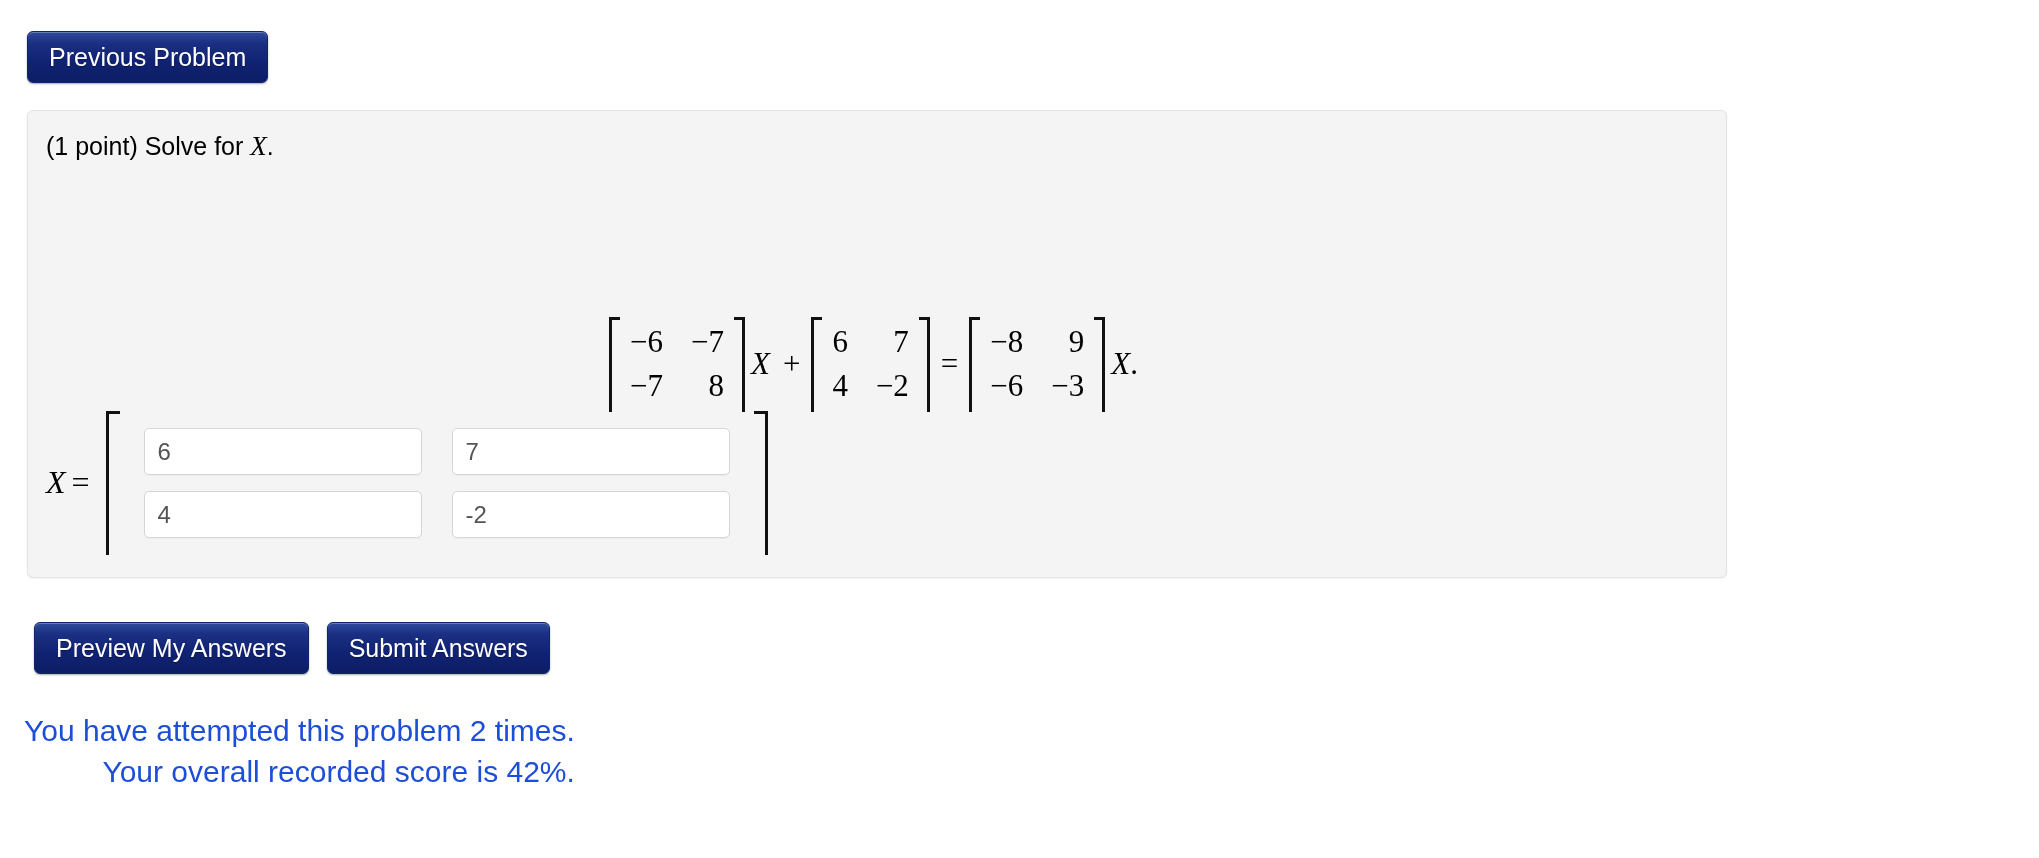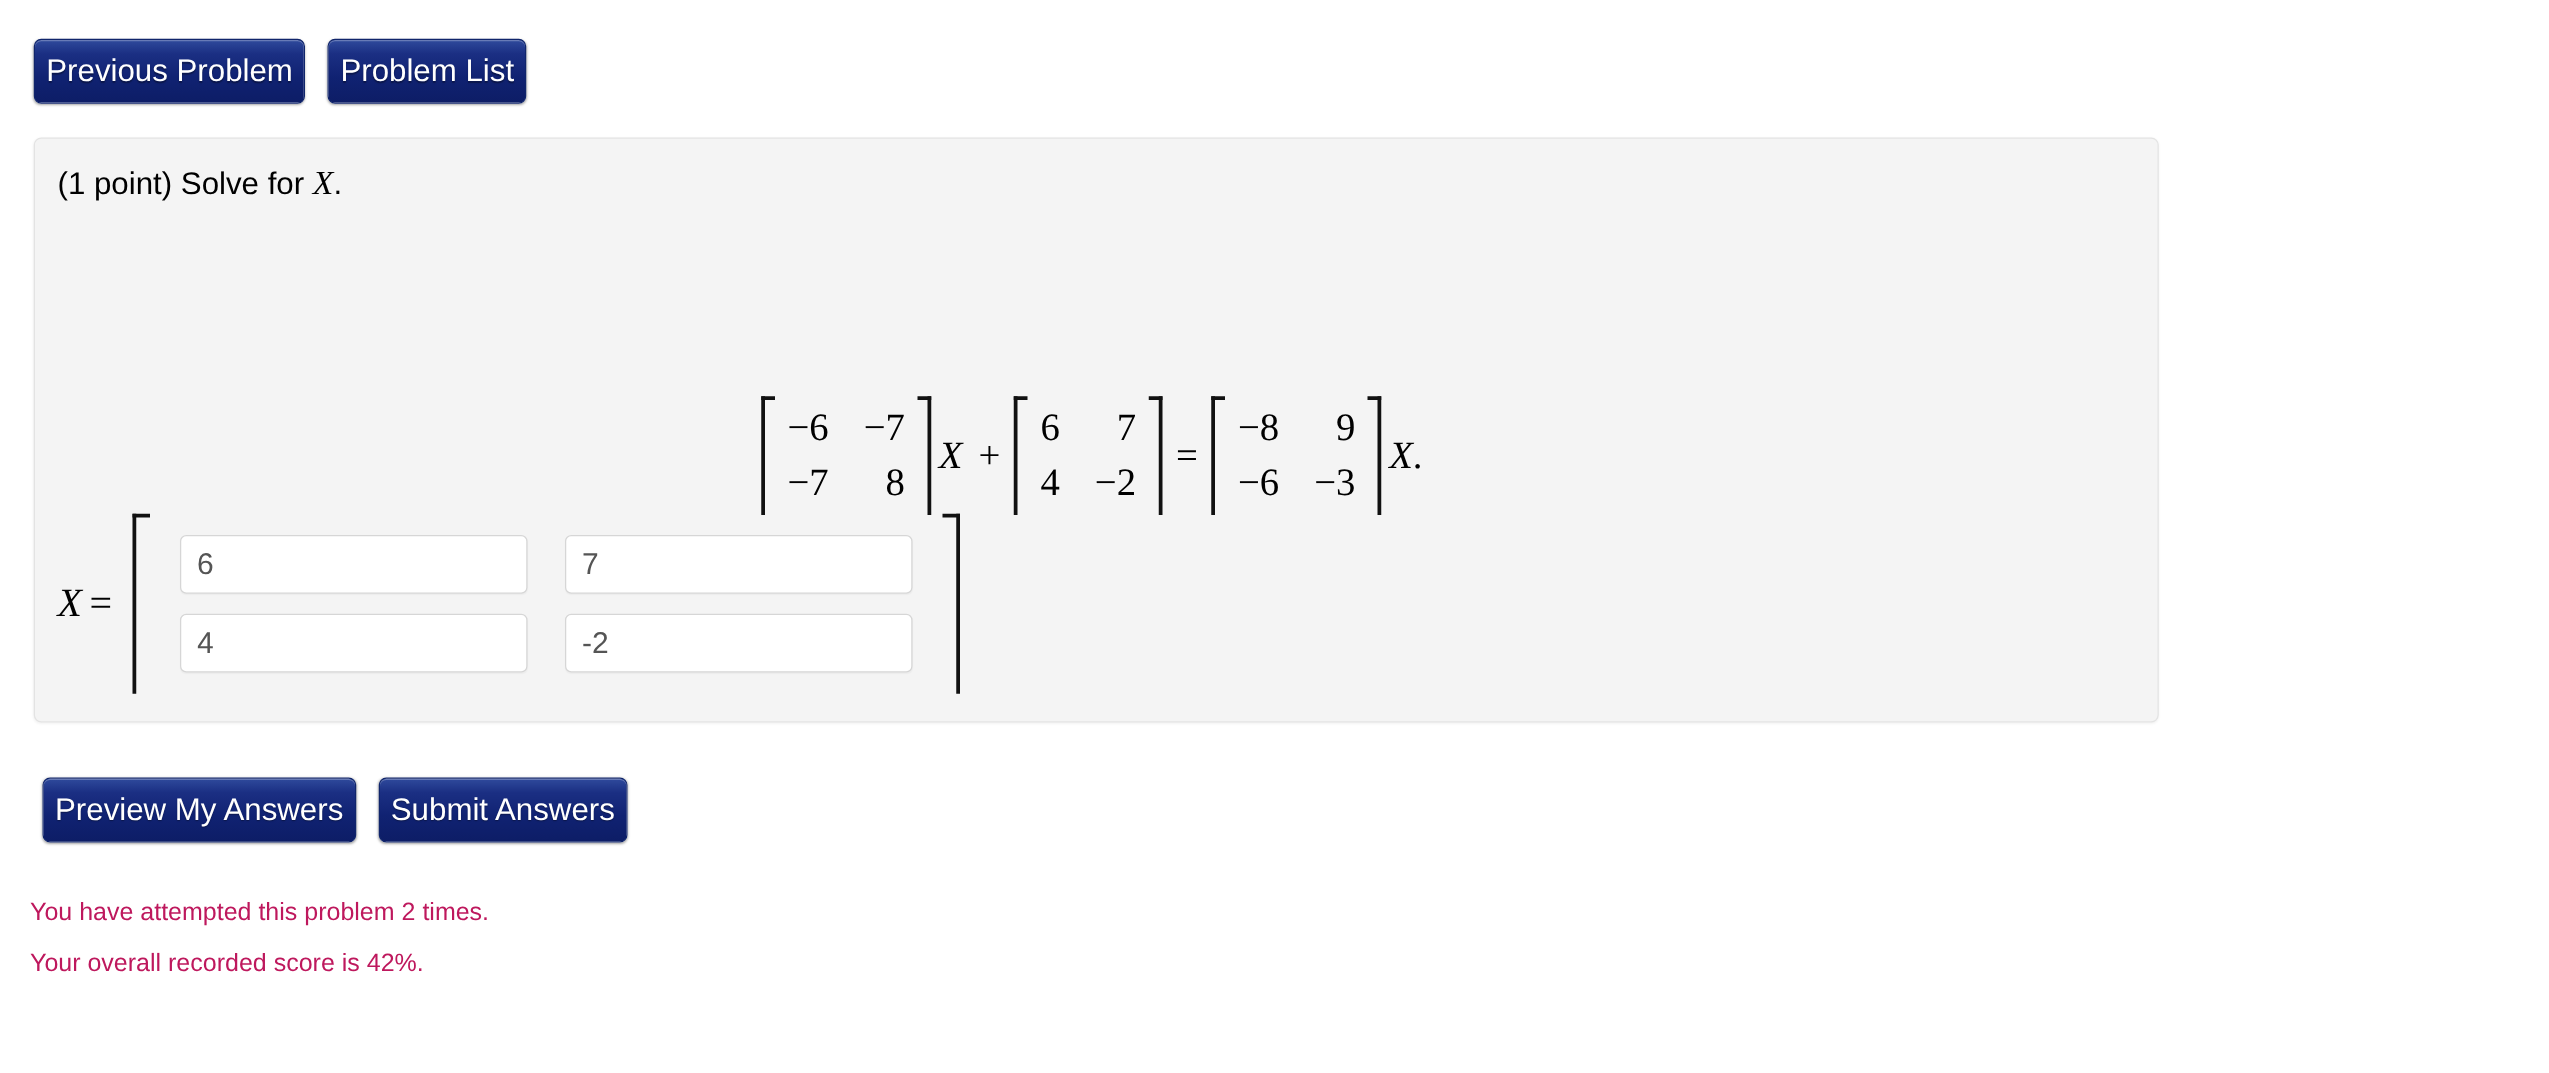--- a/index.html
+++ b/index.html
@@ -25,21 +25,21 @@
   }
   .btn {
     display: inline-flex;
     align-items: center;
     justify-content: center;
     font-family: "Liberation Sans", sans-serif;
     font-size: 25px;
     color: #ffffff;
     border: 1px solid #10256b;
     border-radius: 6px;
-    padding: 0 9px;
+    padding: 0 21px;
     height: 52px;
     background: linear-gradient(180deg, #2f4a9c 0%, #1b2f83 22%, #102272 60%, #0d1d66 100%);
     box-shadow: inset 0 1px 0 rgba(255,255,255,0.28),
                 0 1px 2px rgba(0,0,0,0.35);
     cursor: pointer;
     white-space: nowrap;
     text-shadow: 0 1px 1px rgba(0,0,0,0.35);
     line-height: 1;
   }
 
@@ -197,32 +197,32 @@
     top: 622px;
     display: flex;
     gap: 18px;
   }
 
   
   .status-block {
     position: absolute;
     left: 24px;
     top: 710px;
-    font-size: 20px;
+    font-size: 30px;
     line-height: 41px;
-    color: #be185d;
+    color: #1d4ed8;
+    text-align: right;
   }
   .status-block div { white-space: nowrap; }
 </style>
 </head>
 <body>
 
 <div class="nav-bar">
   <button class="btn">Previous Problem</button>
-  <button class="btn">Problem List</button>
 </div>
 
 <div class="problem-panel">
 
   <div class="problem-statement">
     <span>(1 point) Solve for </span><span class="mathvar">X</span><span>.</span>
   </div>
 
   <div class="equation">
 

